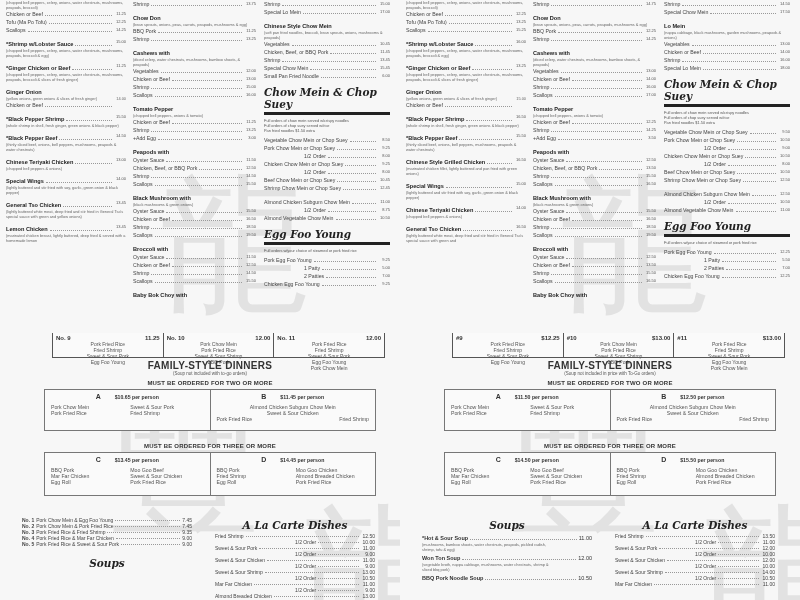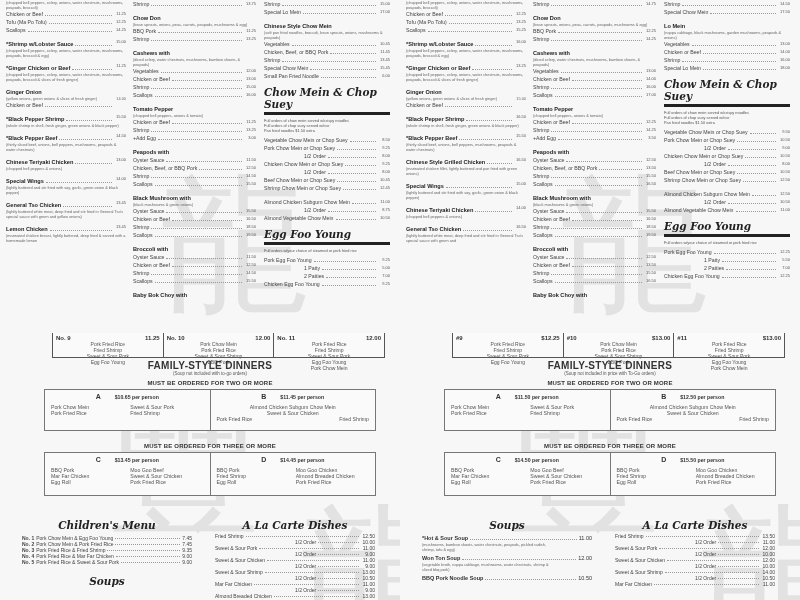--- a/index.html
+++ b/index.html
@@ -560,21 +560,20 @@
             <div>Fried Shrimp</div>
             <div>Almond Breaded Chicken</div>
             <div>Egg Roll</div>
             <div>Pork Fried Rice</div>
           </div>
         </div>
       </div>
     </div>
 
   <div class="bottom-left">
-    <div class="script-title center-title">Children's Menu</div>
     <div style="margin-top:4px;">
         <div class="kid-row">
           <span class="no">No. 1</span>
           <span>Pork Chow Mein &amp; Egg Foo Young</span>
           <span class="dots"></span>
           <span>7.45</span>
         </div>
         <div class="kid-row">
           <span class="no">No. 2</span>
           <span>Pork Chow Mein &amp; Pork Fried Rice</span>

